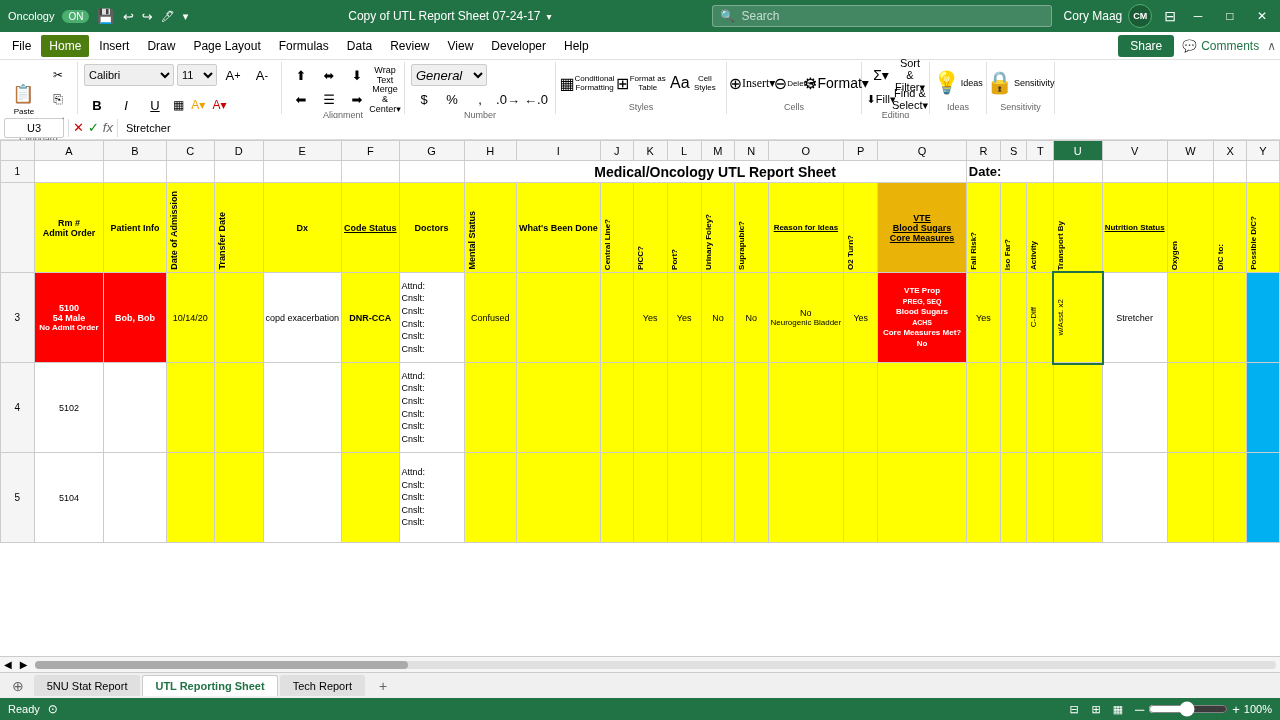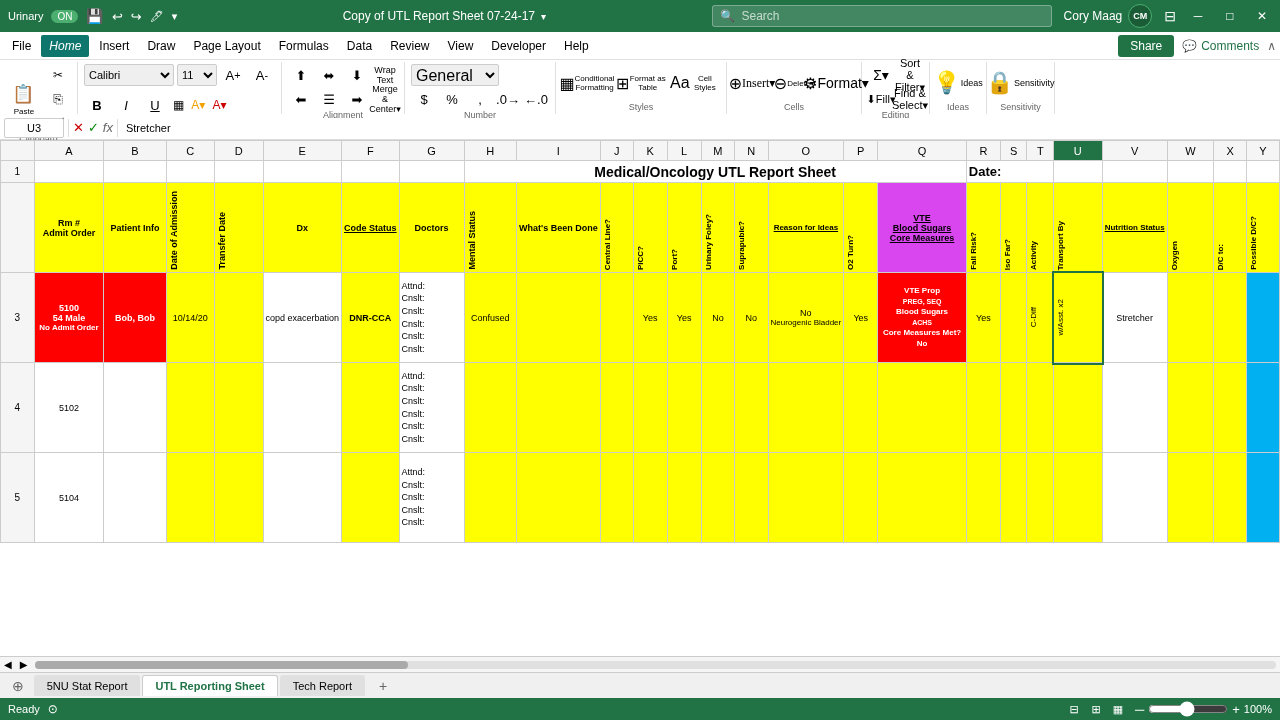--- a/index.html
+++ b/index.html
@@ -21,29 +21,29 @@
     .autosave-label { font-size: 11px; }
     .toggle-btn { background: #4caf70; border-radius: 10px; padding: 1px 6px; font-size: 10px; color: white; cursor: pointer; }
     .search-box { background: rgba(255,255,255,0.15); border: 1px solid rgba(255,255,255,0.3); border-radius: 3px; padding: 3px 8px; color: white; width: 340px; display: flex; align-items: center; gap: 6px; }
     .search-box input { background: transparent; border: none; outline: none; color: white; font-size: 12px; width: 280px; }
     .search-box input::placeholder { color: rgba(255,255,255,0.7); }
     .user-info { display: flex; align-items: center; gap: 6px; }
     .user-avatar { width: 24px; height: 24px; border-radius: 50%; background: #1a5c36; border: 1px solid #4caf70; display: flex; align-items: center; justify-content: center; font-size: 9px; font-weight: bold; }
     .win-btn { width: 20px; height: 20px; display: flex; align-items: center; justify-content: center; cursor: pointer; font-size: 12px; }
     #menu-bar { display: flex; align-items: center; padding: 0 4px; height: 28px; border-bottom: 1px solid #e0e0e0; gap: 2px; }
     .menu-item { padding: 4px 8px; font-size: 12px; cursor: pointer; border-radius: 2px; }
-    .menu-item.active { background: #0f766e; color: white; font-style: italic; }
+    .menu-item.active { background: #4d7c0f; color: white; }
     #ribbon-share { margin-left: auto; display: flex; align-items: center; gap: 8px; }
     .share-btn { background: #217346; color: white; border: none; padding: 4px 12px; border-radius: 3px; font-size: 12px; cursor: pointer; }
     .comments-btn { display: flex; align-items: center; gap: 4px; font-size: 12px; cursor: pointer; color: #217346; }
     .tb-btn { display: flex; align-items: center; justify-content: center; width: 26px; height: 22px; border: none; background: transparent; cursor: pointer; border-radius: 2px; font-size: 13px; }
     .tb-btn-large { width: 36px; height: 42px; flex-direction: column; font-size: 11px; gap: 2px; }
     .font-select { width: 90px; height: 22px; font-size: 11px; border: 1px solid #ccc; border-radius: 2px; }
     .size-select { width: 40px; height: 22px; font-size: 11px; border: 1px solid #ccc; border-radius: 2px; }
-    .format-dropdown { width: 88px; height: 22px; font-size: 16px; border: 1px solid #ccc; border-radius: 2px; }
+    .format-dropdown { width: 76px; height: 22px; font-size: 13px; border: 1px solid #ccc; border-radius: 2px; font-style: italic; }
     .bold-btn { font-weight: bold; }
     .italic-btn { font-style: italic; }
     .underline-btn { text-decoration: underline; }
 
     
     #formula-bar { display: flex; align-items: center; height: 24px; border-bottom: 1px solid #ddd; padding: 0 4px; gap: 4px; background: #fff; }
     .cell-ref { width: 60px; height: 20px; border: 1px solid #ccc; text-align: center; font-size: 11px; border-radius: 2px; }
     .formula-divider { width: 1px; height: 18px; background: #ddd; }
     .formula-icons { display: flex; gap: 4px; color: #666; font-size: 13px; }
     .formula-input { flex: 1; height: 20px; border: none; outline: none; font-size: 11px; padding: 0 4px; }
@@ -75,21 +75,21 @@
     .toolbar-section { display: flex; align-items: stretch; height: 56px; padding: 2px 0; }
     .ts-group { display: flex; flex-direction: column; align-items: center; justify-content: space-between; padding: 2px 6px; border-right: 1px solid #e0e0e0; min-width: fit-content; }
     .ts-buttons { display: flex; align-items: center; gap: 2px; flex-wrap: wrap; max-width: 200px; }
     .ts-label { font-size: 9px; color: #666; text-align: center; }
   </style>
 </head>
 <body>
 
 <div id="title-bar">
   <div id="title-bar-left">
-    <span class="autosave-label">Urinary</span>
+    <span class="autosave-label">Oncology</span>
     <span class="toggle-btn">ON</span>
     <span style="font-size:14px;">💾</span>
     <span style="font-size:13px;">↩</span>
     <span style="font-size:13px;">↪</span>
     <span style="font-size:11px;">🖊</span>
     <span style="font-size:11px;">▾</span>
   </div>
   <div id="title-bar-center">
     <span style="font-size:12px;">Copy of UTL Report Sheet 07-24-17</span>
     <span style="font-size:10px;">▾</span>
@@ -439,21 +439,21 @@
           </td>
 
           <td style="border:1px solid #ccc; background:#ffff00; text-align:center; vertical-align:middle; font-weight:bold; font-size:8px; padding:2px; text-decoration:underline;">
             <div>Reason for Ideas</div>
           </td>
 
           <td style="border:1px solid #ccc; background:#ffff00; vertical-align:bottom; padding:2px;">
             <div style="writing-mode:vertical-rl; transform:rotate(180deg); font-size:8px; font-weight:bold; text-align:center;">O2 Turn?</div>
           </td>
 
-          <td style="border:1px solid #ccc; background:#d946ef; text-align:center; vertical-align:middle; font-weight:bold; font-size:9px; padding:2px; text-decoration:underline;">
+          <td style="border:1px solid #ccc; background:#eab308; text-align:center; vertical-align:middle; font-weight:bold; font-size:9px; padding:2px; text-decoration:underline;">
             <div>VTE<br>Blood Sugars<br>Core Measures</div>
           </td>
 
           <td style="border:1px solid #ccc; background:#ffff00; vertical-align:bottom; padding:2px;">
             <div style="writing-mode:vertical-rl; transform:rotate(180deg); font-size:8px; font-weight:bold; text-align:center;">Fall Risk?</div>
           </td>
 
           <td style="border:1px solid #ccc; background:#ffff00; vertical-align:bottom; padding:2px;">
             <div style="writing-mode:vertical-rl; transform:rotate(180deg); font-size:8px; font-weight:bold; text-align:center;">Iso Far?</div>
           </td>

